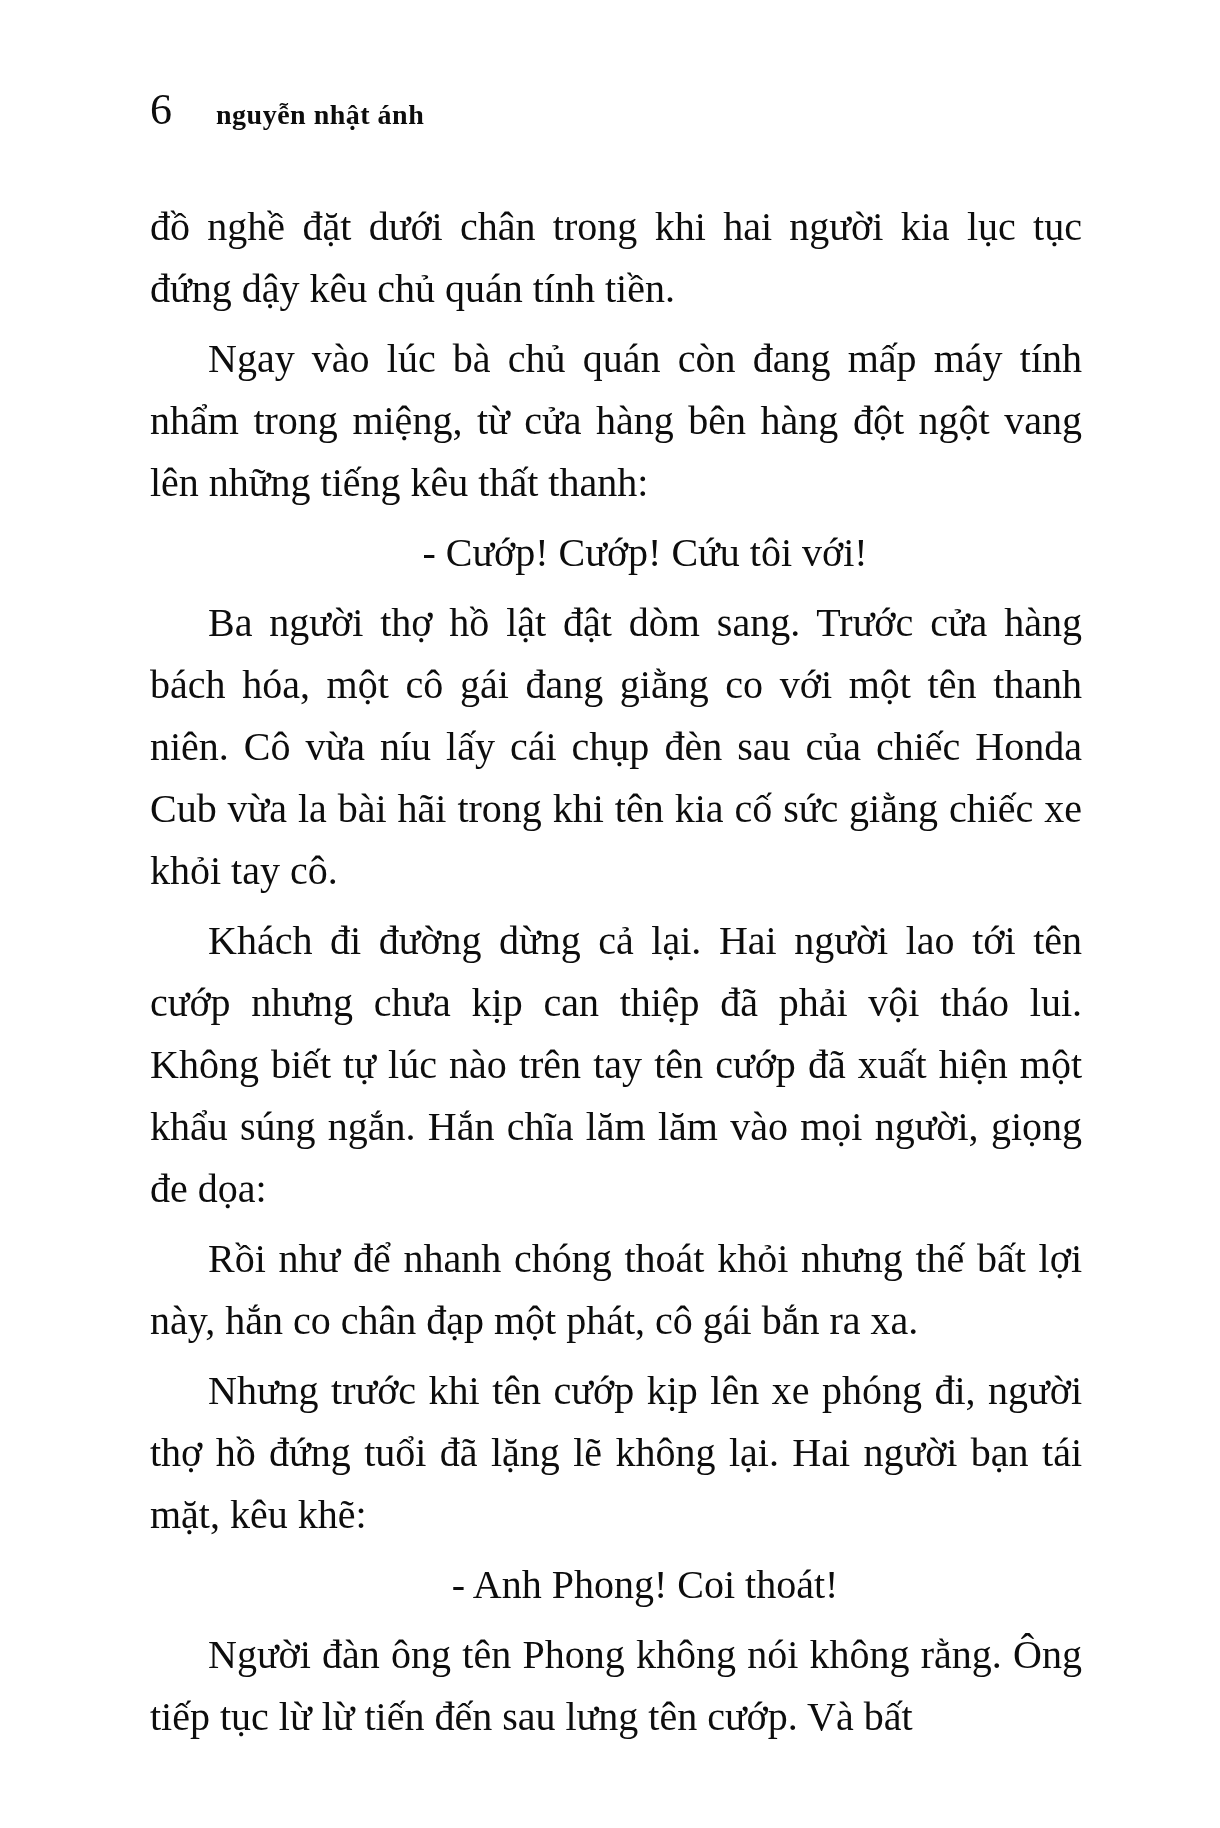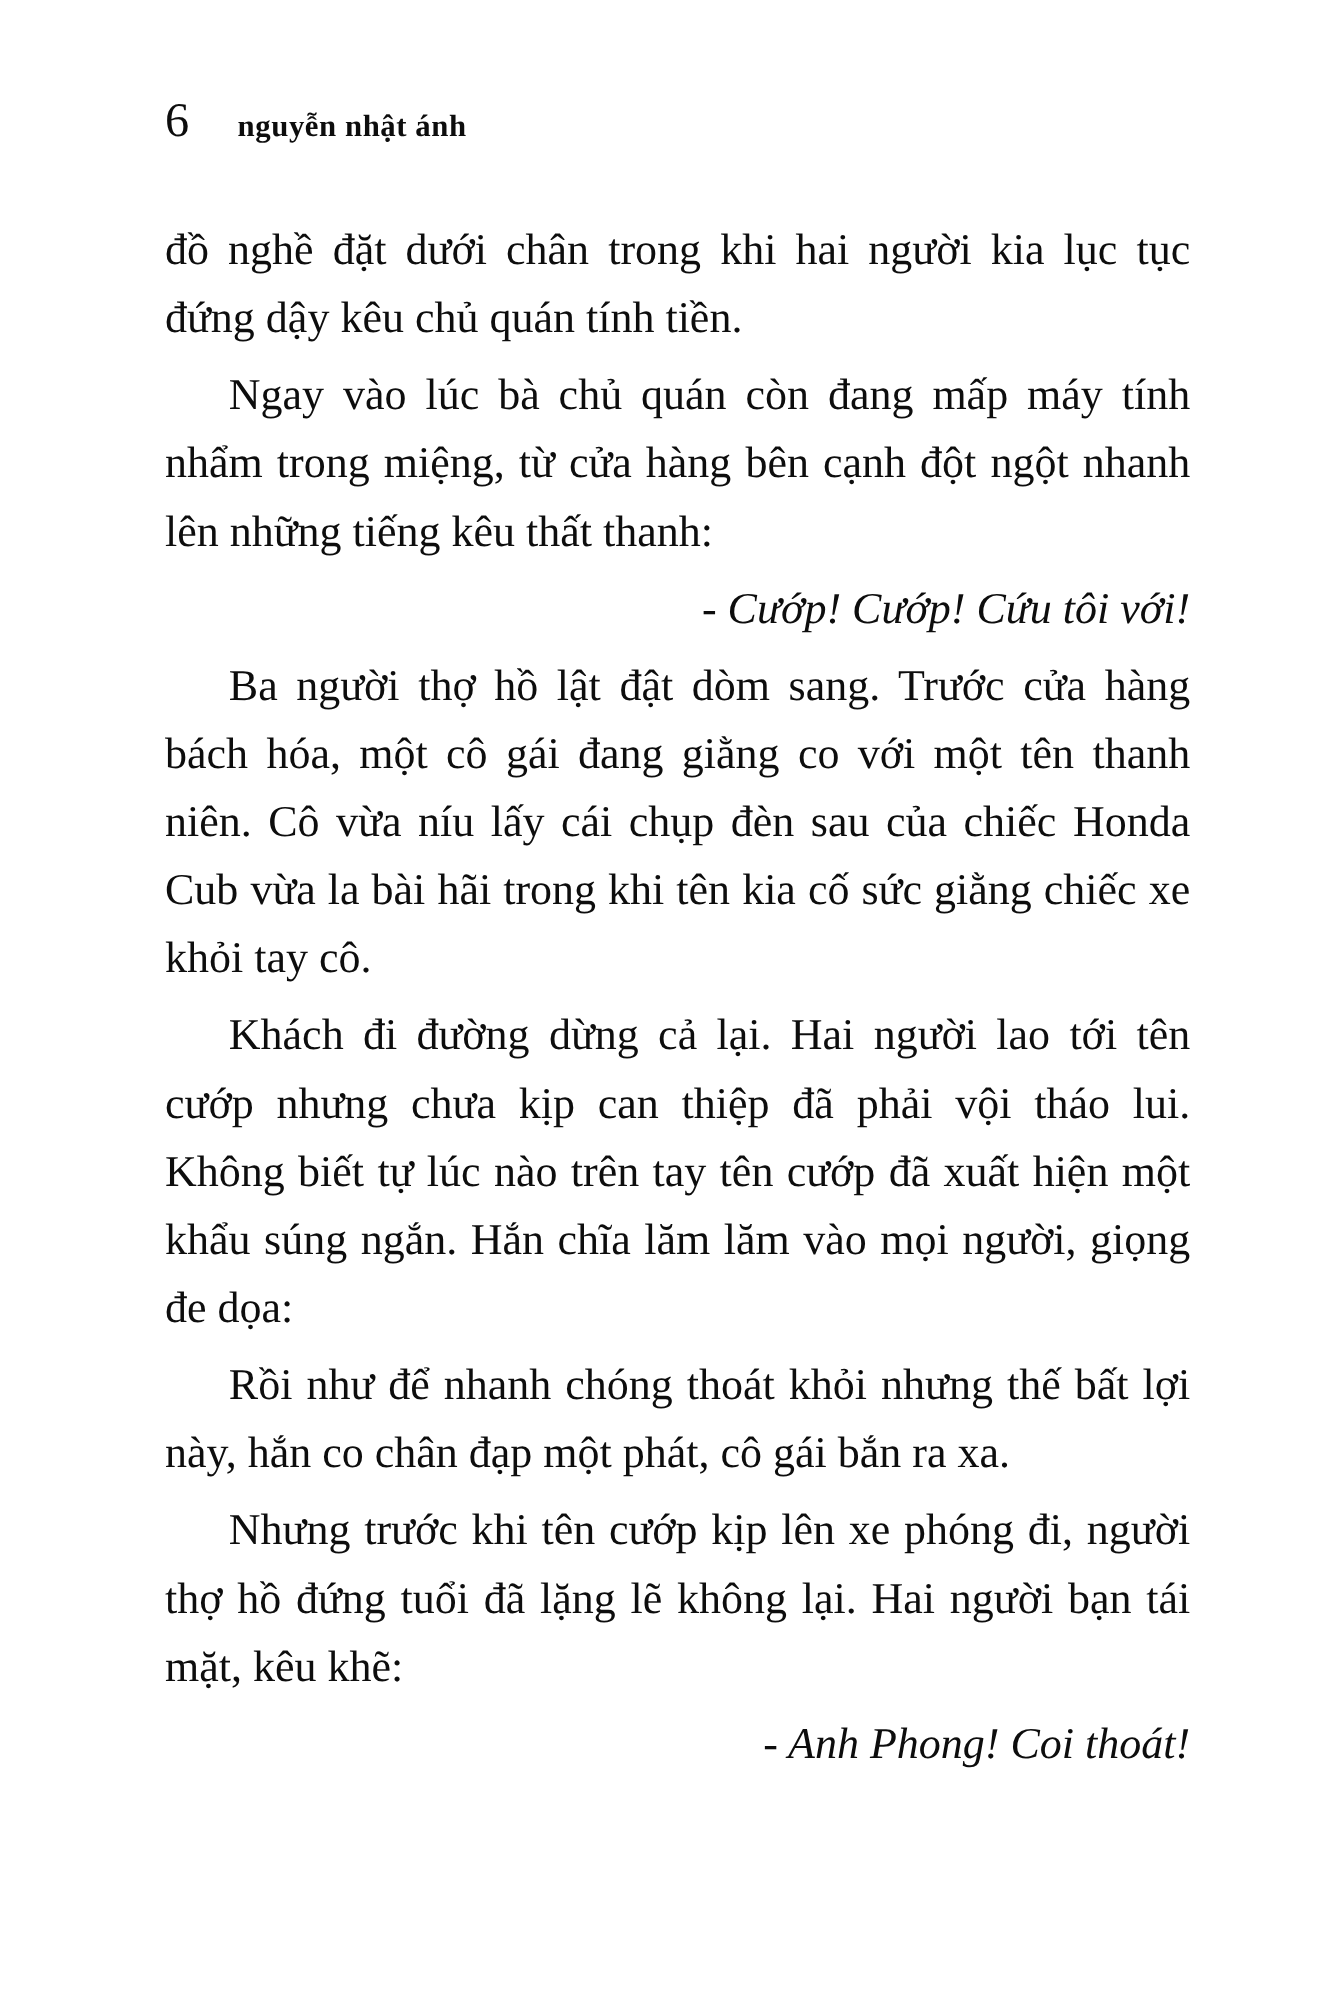--- a/index.html
+++ b/index.html
@@ -46,38 +46,38 @@
     margin: 0 0 8px 0;
     font-size: 40px;
     line-height: 62px;
     text-align: justify;
     text-justify: inter-word;
   }
   .para.indent {
     text-indent: 58px;
   }
   .para.dialogue {
-    text-align: right;
-    font-style: italic;
+    text-align: center;
   }
 </style>
 </head>
 <body>
 
 <div class="page">
 
   <div class="page-header">
     <span class="page-num">6</span>
     <span class="running-header">nguyễn nhật ánh</span>
   </div>
 
   <div class="page-body">
     <p class="para">đồ nghề đặt dưới chân trong khi hai người kia lục tục đứng dậy kêu chủ quán tính tiền.</p>
-    <p class="para indent">Ngay vào lúc bà chủ quán còn đang mấp máy tính nhẩm trong miệng, từ cửa hàng bên cạnh đột ngột nhanh lên những tiếng kêu thất thanh:</p>
+    <p class="para indent">Ngay vào lúc bà chủ quán còn đang mấp máy tính nhẩm trong miệng, từ cửa hàng bên hàng đột ngột vang lên những tiếng kêu thất thanh:</p>
     <p class="para indent dialogue">- Cướp! Cướp! Cứu tôi với!</p>
     <p class="para indent">Ba người thợ hồ lật đật dòm sang. Trước cửa hàng bách hóa, một cô gái đang giằng co với một tên thanh niên. Cô vừa níu lấy cái chụp đèn sau của chiếc Honda Cub vừa la bài hãi trong khi tên kia cố sức giằng chiếc xe khỏi tay cô.</p>
     <p class="para indent">Khách đi đường dừng cả lại. Hai người lao tới tên cướp nhưng chưa kịp can thiệp đã phải vội tháo lui. Không biết tự lúc nào trên tay tên cướp đã xuất hiện một khẩu súng ngắn. Hắn chĩa lăm lăm vào mọi người, giọng đe dọa:</p>
     <p class="para indent">Rồi như để nhanh chóng thoát khỏi nhưng thế bất lợi này, hắn co chân đạp một phát, cô gái bắn ra xa.</p>
     <p class="para indent">Nhưng trước khi tên cướp kịp lên xe phóng đi, người thợ hồ đứng tuổi đã lặng lẽ không lại. Hai người bạn tái mặt, kêu khẽ:</p>
     <p class="para indent dialogue">- Anh Phong! Coi thoát!</p>
+    <p class="para indent">Người đàn ông tên Phong không nói không rằng. Ông tiếp tục lừ lừ tiến đến sau lưng tên cướp. Và bất</p>
   </div>
 
 </div>
 
 </body></html>

